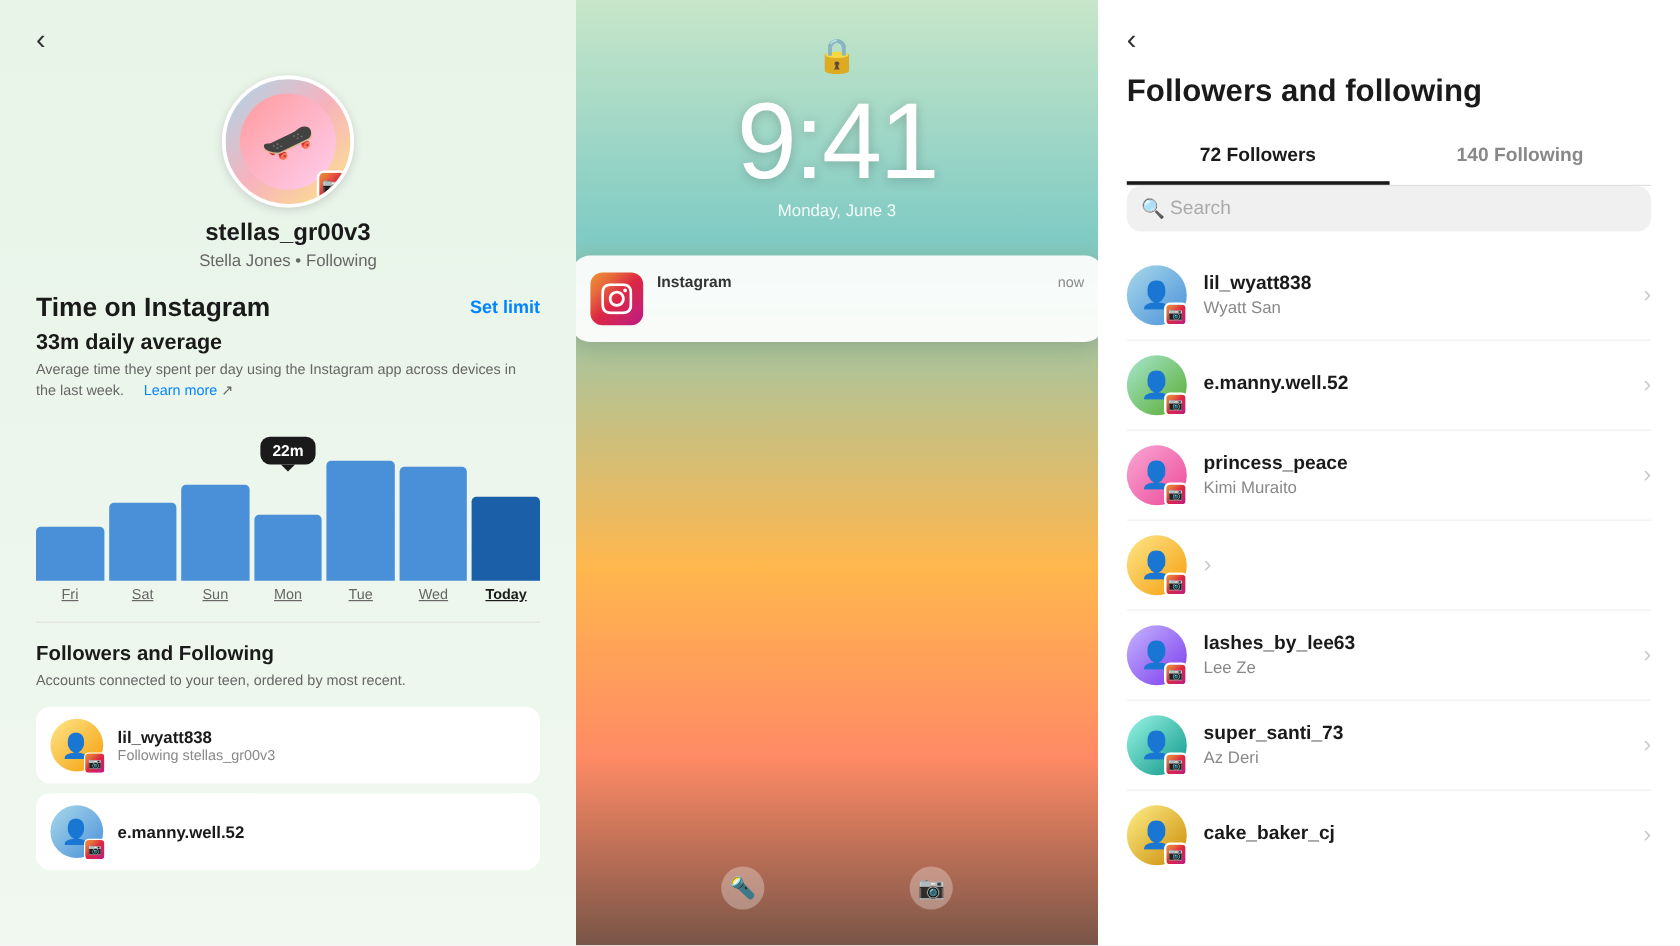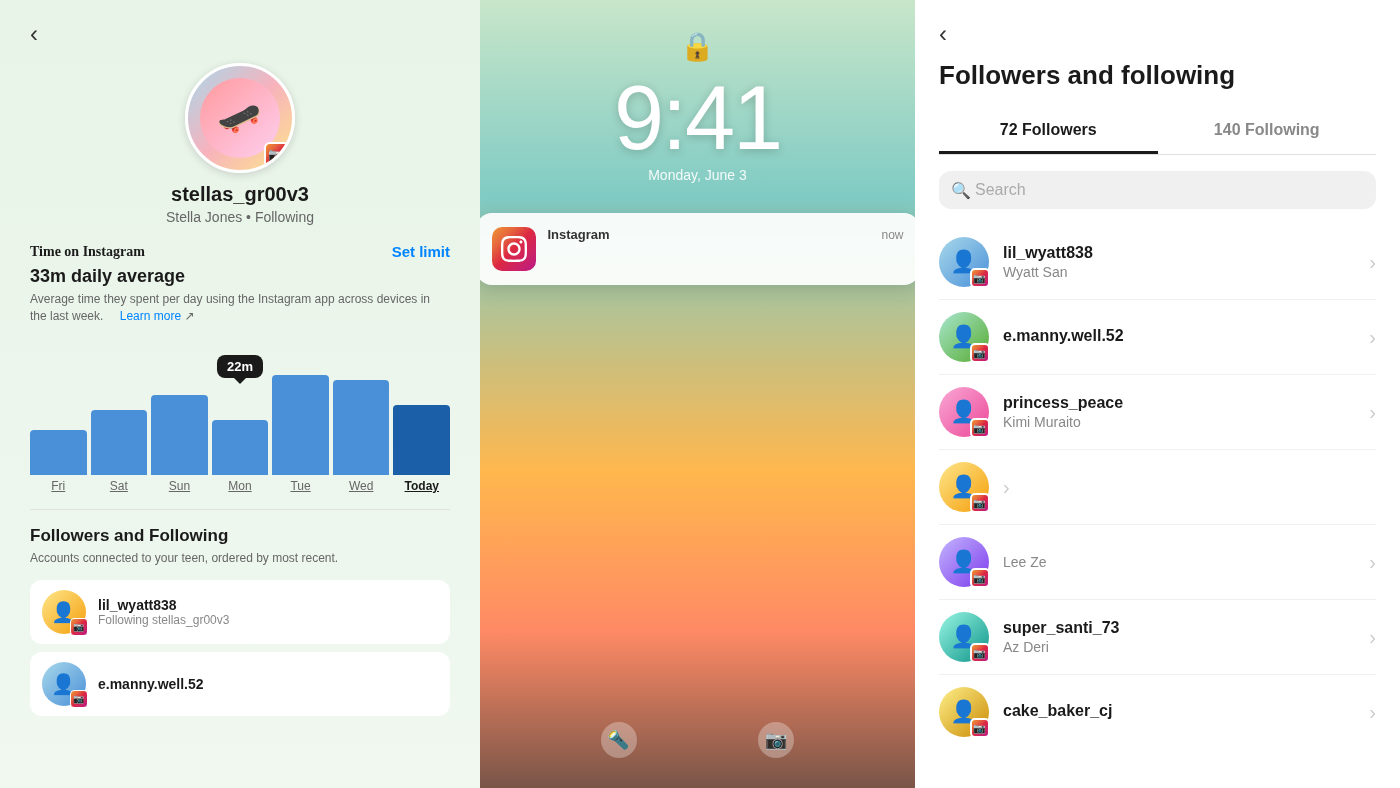--- a/index.html
+++ b/index.html
@@ -83,24 +83,23 @@
       font-size: 14px;
       color: #666;
     }
     .section-header {
       display: flex;
       justify-content: space-between;
       align-items: center;
       margin-bottom: 6px;
     }
     .section-title {
-      font-size: 14px;
-      font-weight: 700;
-      color: #1a1a1a;
-      font-family: Liberation Serif, serif;
+      font-size: 22px;
+      font-weight: 700;
+      color: #1a1a1a;
     }
     .set-limit-btn {
       font-size: 15px;
       color: #0084ff;
       font-weight: 600;
       cursor: pointer;
       background: none;
       border: none;
     }
     .daily-avg {
@@ -372,21 +371,20 @@
     .right-title {
       font-size: 26px;
       font-weight: 700;
       color: #1a1a1a;
       margin-bottom: 18px;
       line-height: 1.2;
     }
     .tabs-container {
       display: flex;
       border-bottom: 1px solid #e0e0e0;
-      margin-bottom: 16px;
     }
     .tab {
       flex: 1;
       text-align: center;
       padding: 12px 0;
       font-size: 16px;
       font-weight: 600;
       color: #888;
       cursor: pointer;
       border-bottom: 3px solid transparent;
@@ -649,20 +647,21 @@
     </div>
     <span class="chevron-right">›</span>
   </div>
 
   <div class="follower-list-item">
     <div class="list-avatar av-purple">
       👤
       <div class="list-ig-badge">📷</div>
     </div>
     <div class="list-info">
+      <div class="list-username">lashes_by_lee63</div>
       <div class="list-realname">Lee Ze</div>
     </div>
     <span class="chevron-right">›</span>
   </div>
 
   <div class="follower-list-item">
     <div class="list-avatar av-teal">
       👤
       <div class="list-ig-badge">📷</div>
     </div>

